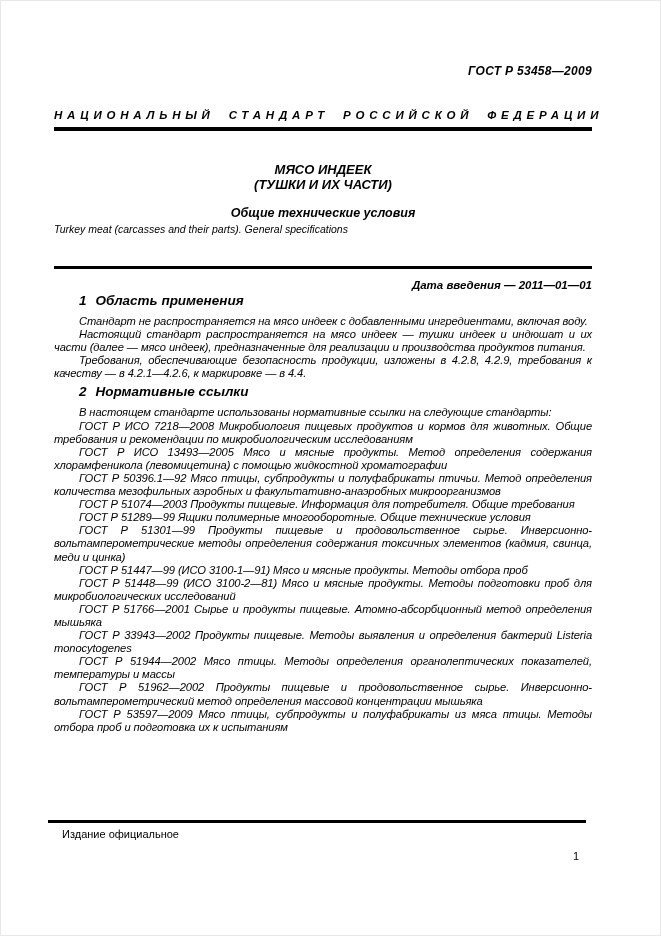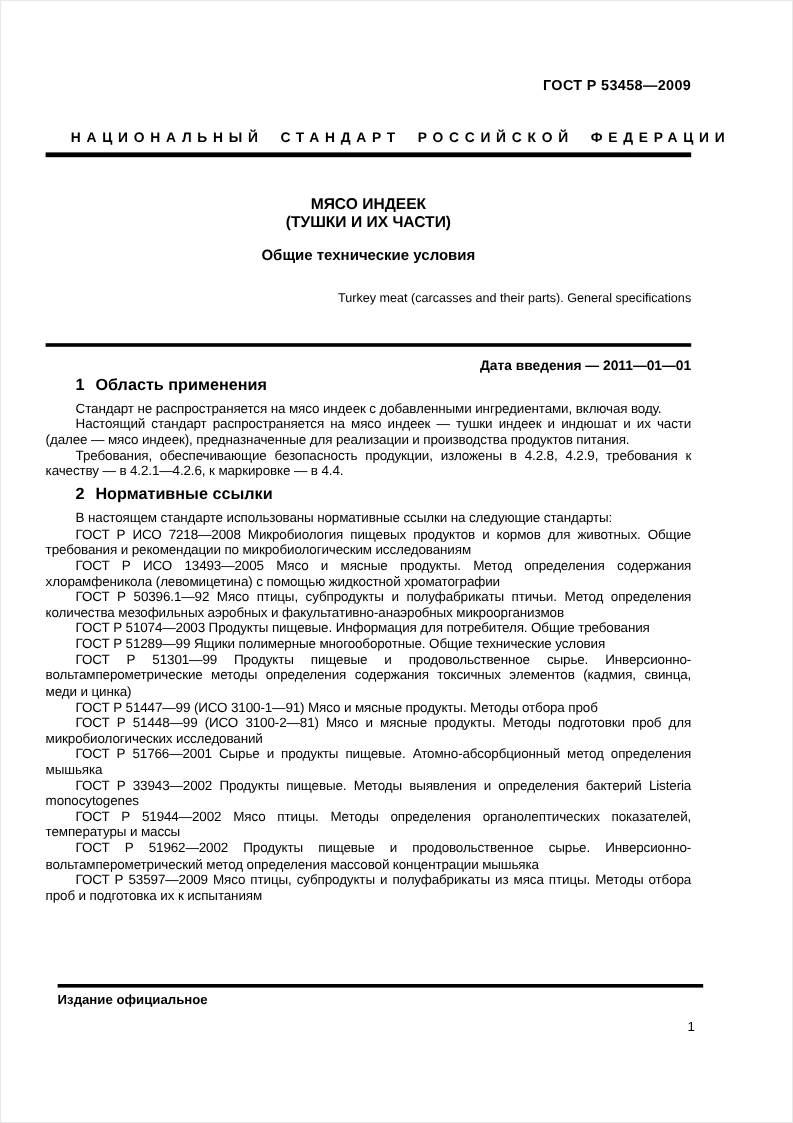--- a/index.html
+++ b/index.html
@@ -9,62 +9,62 @@
     height: 936px;
     background: #ffffff;
     color: #000000;
     font-family: "Liberation Sans", sans-serif;
     overflow: hidden;
     box-sizing: border-box;
     border: 1px solid #e8e8e8;
   }
   .content {
     position: absolute;
-    left: 37px;
+    left: 53px;
     top: 0;
     width: 538px;
+    font-style: italic;
   }
   .doc-code {
     margin-top: 63px;
     text-align: right;
     font-size: 12px;
     font-weight: bold;
     letter-spacing: 0.3px;
     line-height: 15px;
   }
   .banner {
     margin-top: 29px;
     font-size: 11.5px;
     font-weight: bold;
     letter-spacing: 4.8px;
     word-spacing: 6px;
     white-space: nowrap;
     line-height: 14px;
-    margin-left: 21px;
   }
   .rule { background: #000000; }
   .rule-banner { margin-top: 5px; height: 4px; }
   .rule-mid { margin-top: 31px; height: 3px; }
   .title-line {
     text-align: center;
     font-size: 13px;
     font-weight: bold;
     line-height: 15px;
   }
   .title-first { margin-top: 31px; }
   .subtitle {
     margin-top: 14px;
     text-align: center;
     font-size: 12.5px;
     font-weight: bold;
     line-height: 14px;
   }
   .translation {
-    margin-top: 23px;
-    text-align: right;
+    margin-top: 3px;
+    text-align: left;
     font-size: 10.5px;
     line-height: 12px;
   }
   .date-line {
     margin-top: 10px;
     text-align: right;
     font-size: 11.5px;
     font-weight: bold;
     line-height: 13px;
   }
@@ -88,24 +88,24 @@
   .footer-rule {
     position: absolute;
     left: 47px;
     width: 538px;
     top: 819px;
     height: 3px;
     background: #000000;
   }
   .edition {
     position: absolute;
-    left: 47px;
+    left: 61px;
     top: 827px;
     font-size: 11px;
-    font-weight: bold;
+    font-weight: normal;
     line-height: 13px;
   }
   .page-number {
     position: absolute;
     right: 81px;
     top: 849px;
     font-size: 11px;
     line-height: 12px;
   }
 </style>

